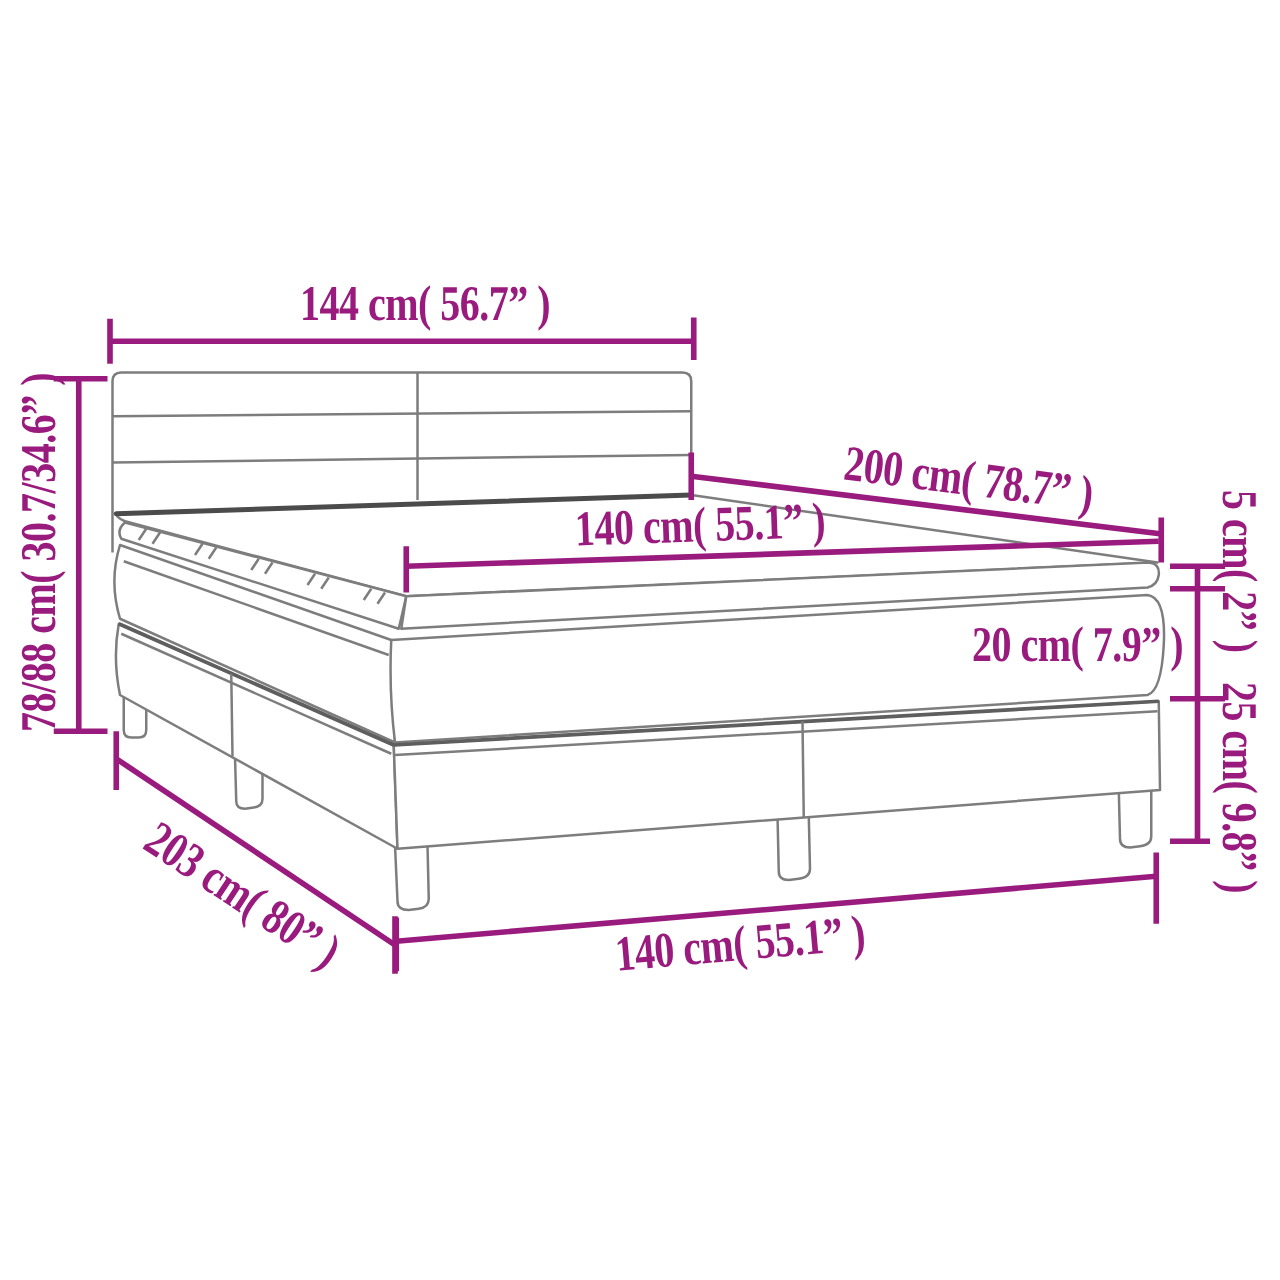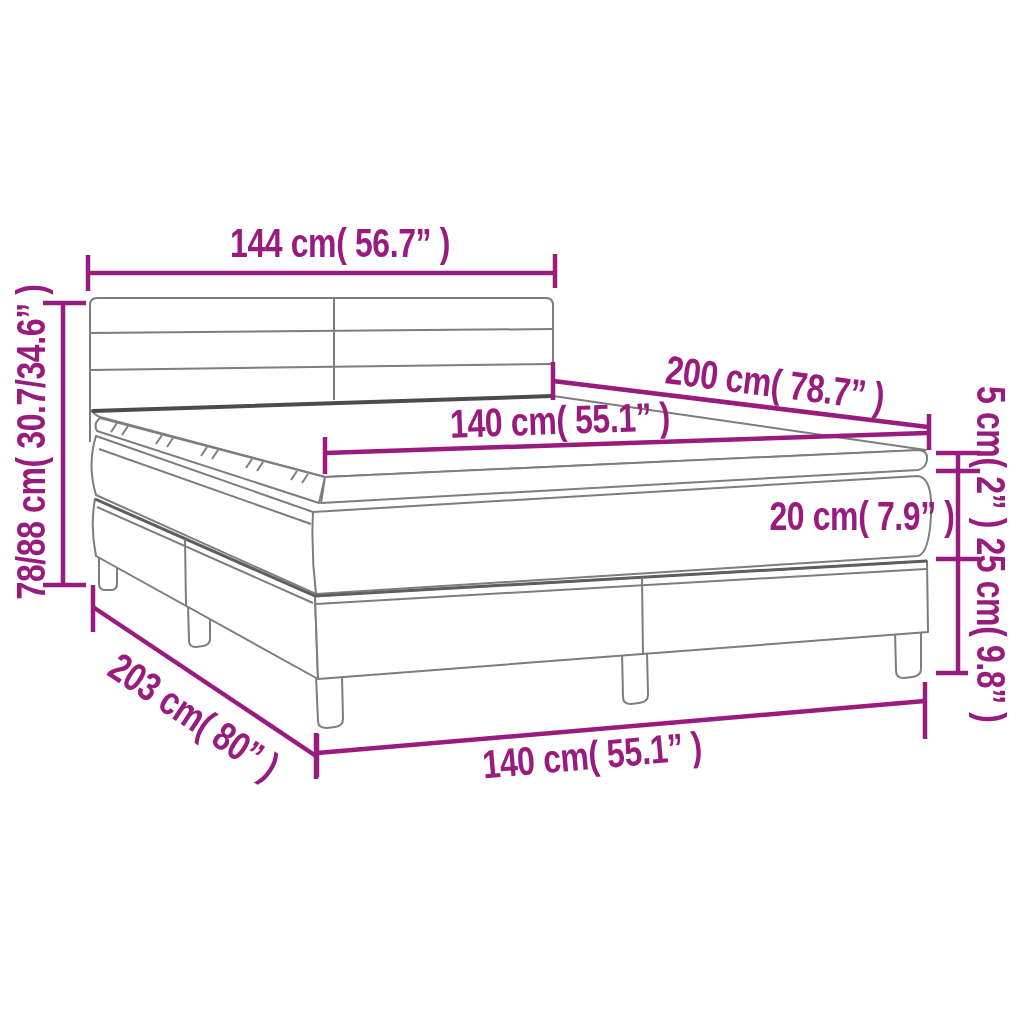--- a/index.html
+++ b/index.html
@@ -7,21 +7,21 @@
     --line:#7d7d7d;
     --line-dark:#4b4b4b;
     --bg:#ffffff;
   }
   html,body{margin:0;padding:0;background:var(--bg);}
   #canvas{
     position:relative;
     width:1024px;height:1024px;
     background:var(--bg);
     overflow:hidden;
-    font-family:Liberation Sans, sans-serif;
+    font-family:Liberation Serif, serif;
   }
   #drawing{position:absolute;left:0;top:0;}
   
   .gline{stroke:var(--line);stroke-width:2;fill:none;}
   .gfill{stroke:var(--line);stroke-width:2;fill:#fff;stroke-linejoin:round;}
   .gdark{stroke:var(--line-dark);stroke-width:4;fill:none;stroke-linecap:round;}
   .gmed{stroke:#5e5e5e;stroke-width:3;fill:none;}
   .dim{stroke:var(--accent);stroke-width:4.5;fill:none;stroke-linecap:butt;}
   
   .dim-label{

